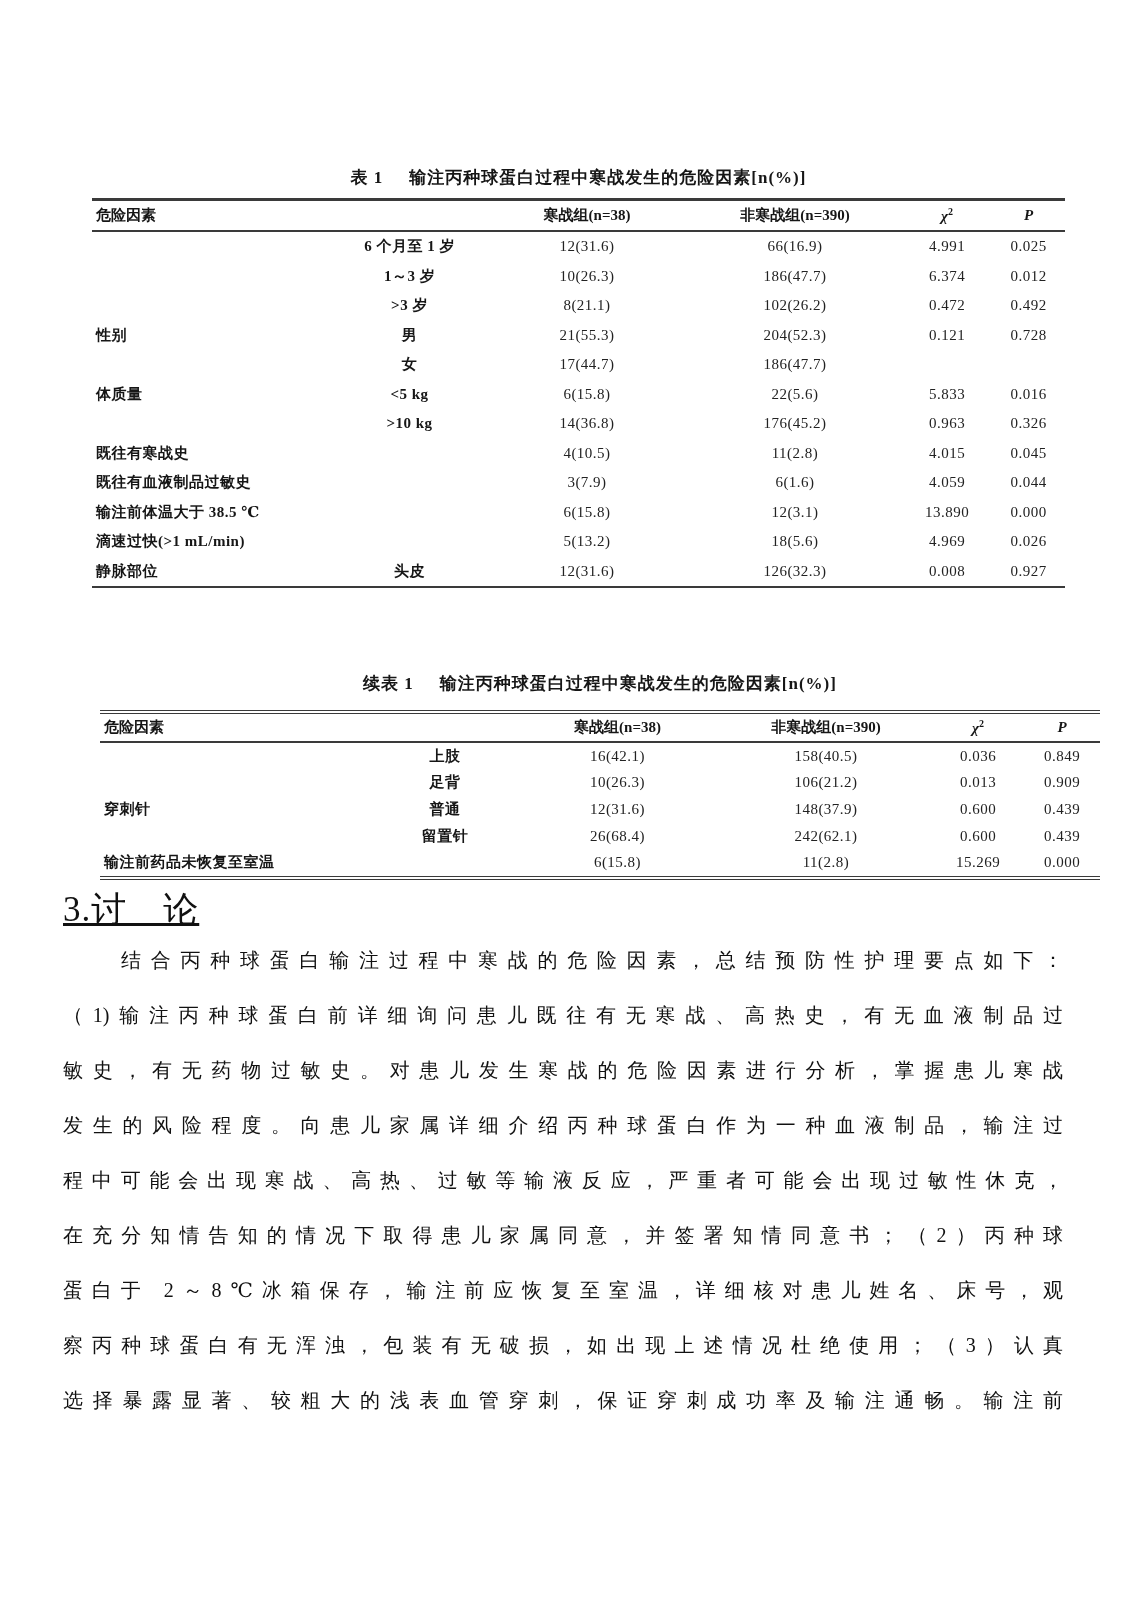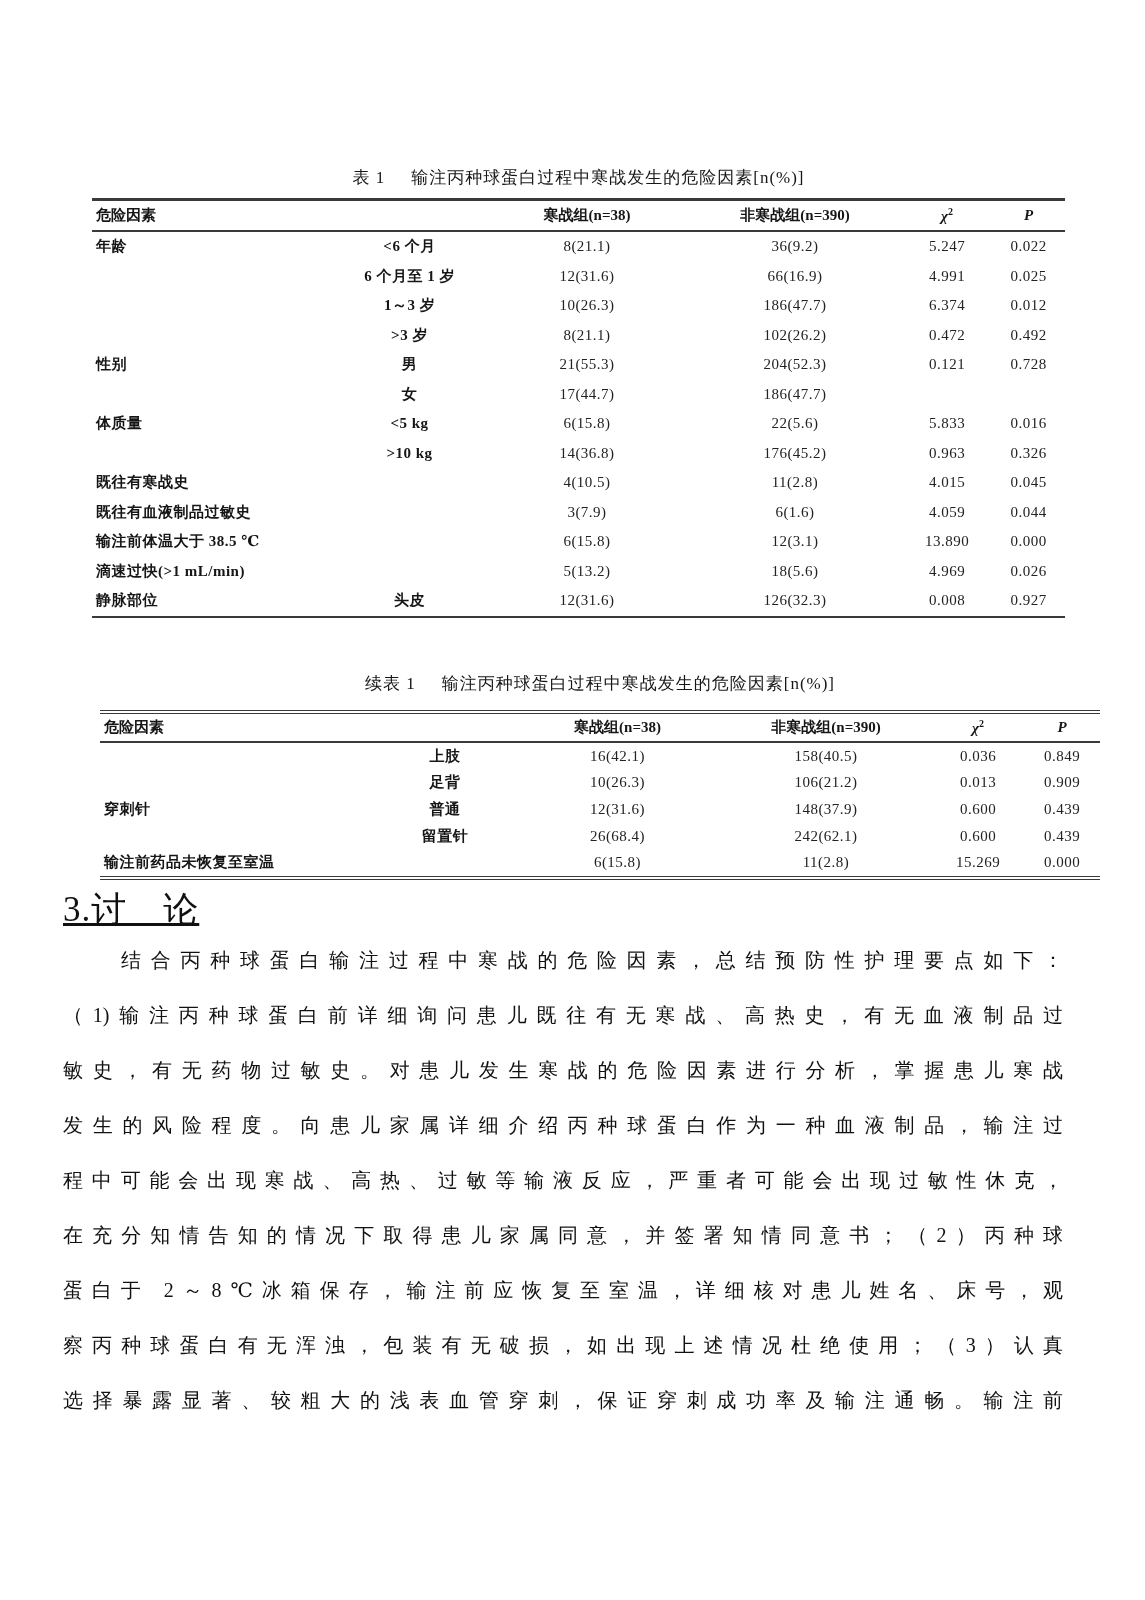--- a/index.html
+++ b/index.html
@@ -12,21 +12,21 @@
     overflow:hidden;
   }
 
   
   .tblock { position:absolute; }
   .tblock.first  { left:92px;  top:166px; width:973px;  }
   .tblock.second { left:100px; top:672px; width:1000px; }
 
   .cap {
     display:flex; justify-content:center; align-items:baseline; gap:26px;
-    font-weight:400; font-size:17px; color:#161616;
+    font-weight:700; font-size:17px; color:#161616;
     margin-bottom:9px; letter-spacing:1px;
   }
   .tblock.second .cap { margin-bottom:15px; }
 
   table { width:100%; border-collapse:collapse; table-layout:fixed; }
   .t1 { border-top:3px solid #3a3a3a; border-bottom:2px solid #3a3a3a; }
   .t2 { border-top:4px double #3a3a3a; border-bottom:4px double #3a3a3a; }
 
   thead th {
     border-bottom:2px solid #3a3a3a;
@@ -100,28 +100,20 @@
           <th class="c-factor">危险因素</th>
           <th class="c-sub"></th>
           <th class="c-g1">寒战组(n=38)</th>
           <th class="c-g2">非寒战组(n=390)</th>
           <th class="c-chi"><span class="ital">χ</span><sup>2</sup></th>
           <th class="c-p ital">P</th>
         </tr>
       </thead>
       <tbody>
           <tr>
-    <td class="c-factor">年龄</td>
-    <td class="c-sub">&lt;6 个月</td>
-    <td class="c-g1">8(21.1)</td>
-    <td class="c-g2">36(9.2)</td>
-    <td class="c-chi">5.247</td>
-    <td class="c-p">0.022</td>
-  </tr>
-          <tr>
     <td class="c-factor"></td>
     <td class="c-sub">6 个月至 1 岁</td>
     <td class="c-g1">12(31.6)</td>
     <td class="c-g2">66(16.9)</td>
     <td class="c-chi">4.991</td>
     <td class="c-p">0.025</td>
   </tr>
           <tr>
     <td class="c-factor"></td>
     <td class="c-sub">1～3 岁</td>

